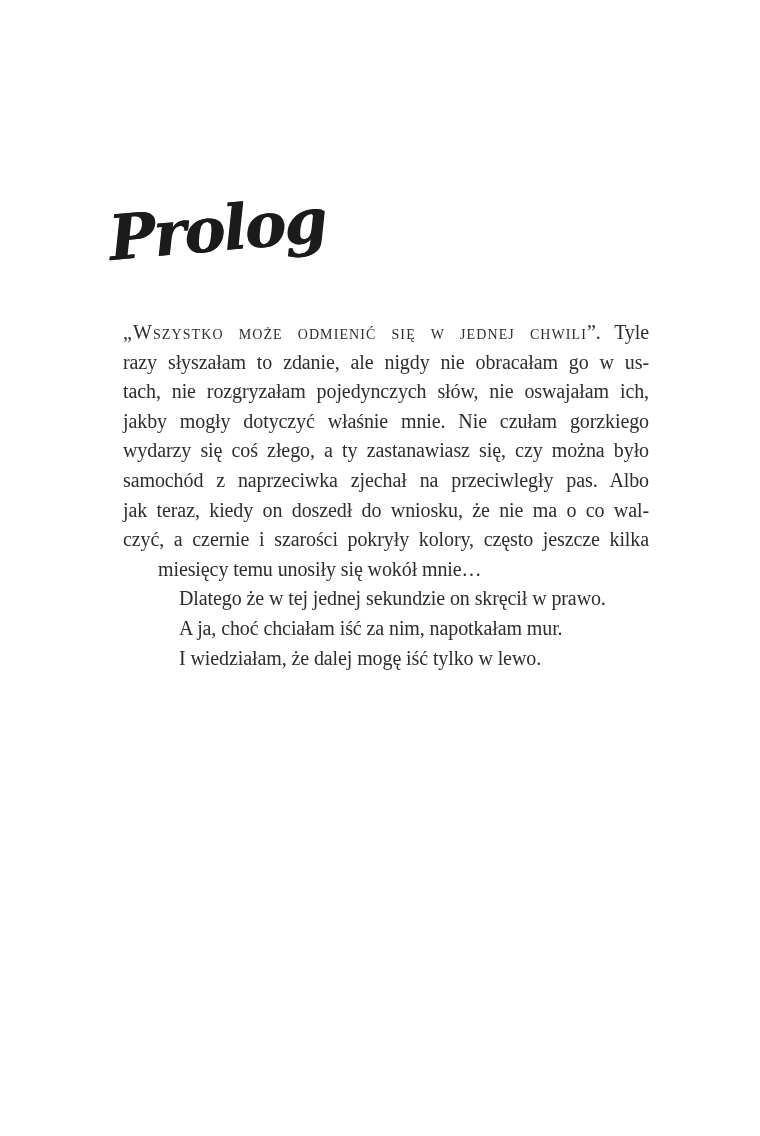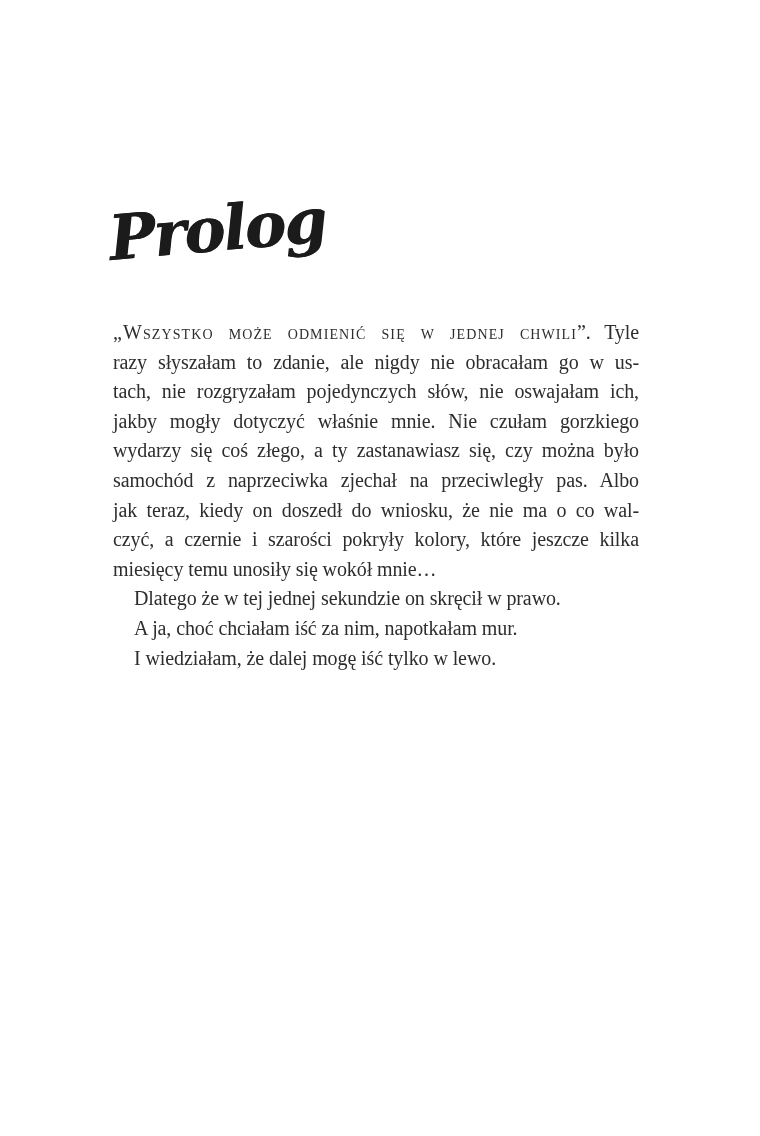--- a/index.html
+++ b/index.html
@@ -24,34 +24,35 @@
     font-weight: 700;
     font-size: 62px;
     letter-spacing: -2px;
     color: #1b1b1b;
     transform: rotate(-5deg);
     transform-origin: left bottom;
     text-shadow: 0.6px 0 0 #1b1b1b;
   }
   .textblock {
     position: absolute;
-    left: 113px;
+    left: 123px;
     top: 318px;
     width: 526px;
     font-size: 20px;
     line-height: 29.6px;
     letter-spacing: -0.1px;
     color: #2d2d2d;
   }
   .jline {
     text-align: justify;
     text-align-last: justify;
   }
   .plainline {
     text-align: left;
+    margin-left: 35px;
   }
   .indented {
     text-indent: 21px;
   }
   .smallcaps {
     font-variant: small-caps;
     letter-spacing: 1.1px;
   }
 </style>
 </head>
@@ -67,21 +68,21 @@
       <span class="smallcaps">„Wszystko może odmienić się w jednej chwili</span><span>”. Tyle</span>
     </div>
 
     <div>
         <div class="jline">razy słyszałam to zdanie, ale nigdy nie obracałam go w us-</div>
         <div class="jline">tach, nie rozgryzałam pojedynczych słów, nie oswajałam ich,</div>
         <div class="jline">jakby mogły dotyczyć właśnie mnie. Nie czułam gorzkiego</div>
         <div class="jline">wydarzy się coś złego, a ty zastanawiasz się, czy można było</div>
         <div class="jline">samochód z naprzeciwka zjechał na przeciwległy pas. Albo</div>
         <div class="jline">jak teraz, kiedy on doszedł do wniosku, że nie ma o co wal-</div>
-        <div class="jline">czyć, a czernie i szarości pokryły kolory, które jeszcze kilka</div>
+        <div class="jline">czyć, a czernie i szarości pokryły kolory, często jeszcze kilka</div>
       </div>
 
     <div class="plainline">miesięcy temu unosiły się wokół mnie…</div>
 
     <div>
         <div class="plainline indented">Dlatego że w tej jednej sekundzie on skręcił w prawo.</div>
         <div class="plainline indented">A ja, choć chciałam iść za nim, napotkałam mur.</div>
         <div class="plainline indented">I wiedziałam, że dalej mogę iść tylko w lewo.</div>
       </div>
 

